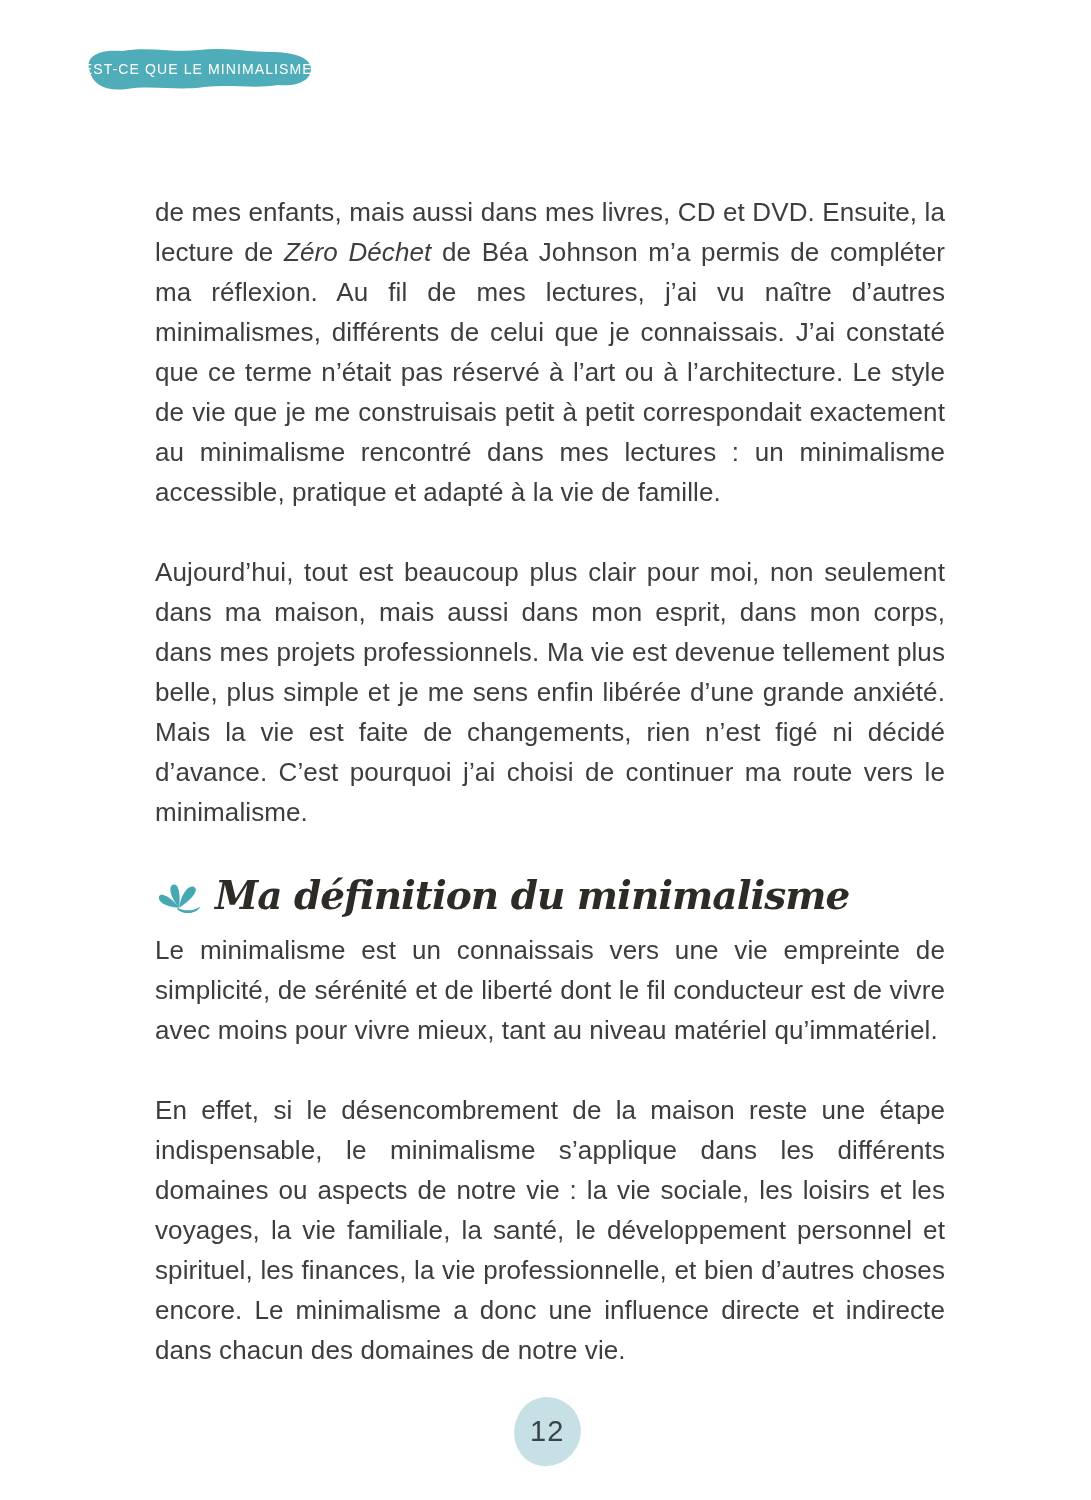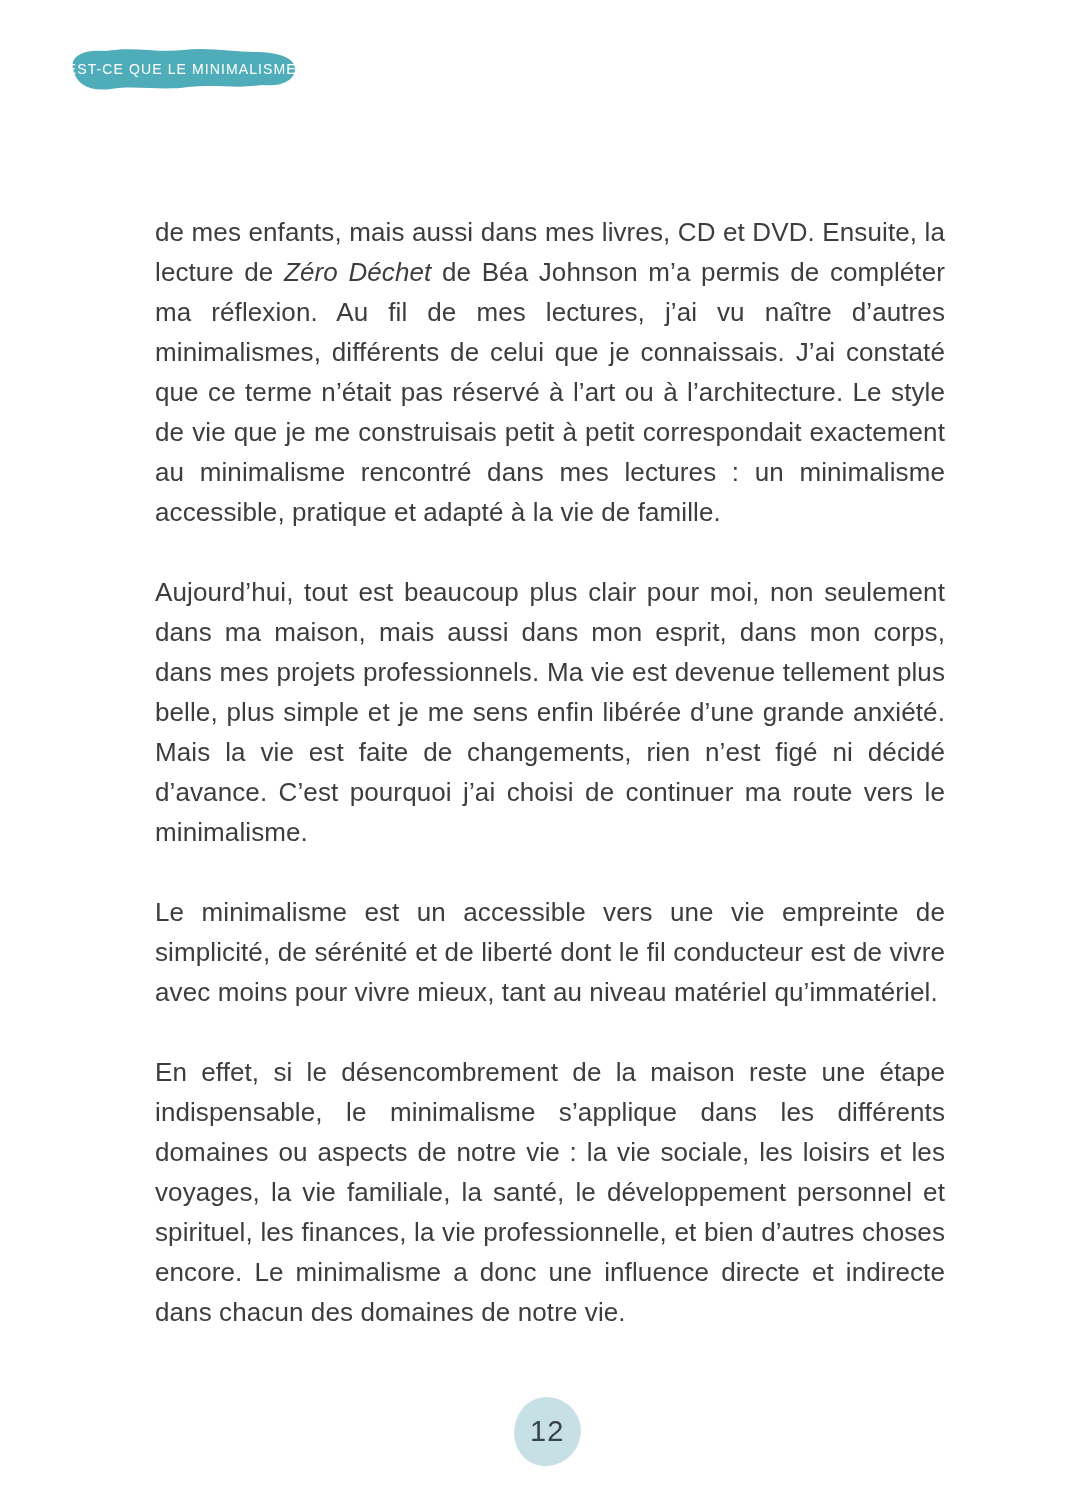--- a/index.html
+++ b/index.html
@@ -6,38 +6,38 @@
   html,body { background:#ffffff; }
   body {
     width:1091px; height:1500px;
     position:relative;
     font-family:"Liberation Sans", sans-serif;
     overflow:hidden;
   }
 
   
   .badge {
-    position:absolute; left:50px; top:44px;
+    position:absolute; left:66px; top:44px;
     width:250px; height:50px;text-align:center;
   }
   .badge svg { position:absolute; left:0; top:0; }
   .badge-label {
     position:absolute; left:0; top:0; width:100%; height:100%;
     display:flex; align-items:center; justify-content:center;
     color:#ffffff;
     font-size:14.5px;
     font-weight:400;
     letter-spacing:1.1px;
     white-space:nowrap;
     transform:scaleX(0.97);
   }
 
   
   .content {
-    position:absolute; left:155px; top:212px; width:790px;
+    position:absolute; left:155px; top:192px; width:790px;
     color:#3d3d3d;
   }
   .content p {
     font-size:26px;
     line-height:40px;
     font-weight:300;
     text-align:justify;
     letter-spacing:0.1px;
     margin-bottom:40px;
   }
@@ -96,22 +96,39 @@
     </svg>
     <span class="badge-label">QU’EST-CE QUE LE MINIMALISME ?</span>
   </div>
 
   <main class="content">
 
     <p><span>de mes enfants, mais aussi dans mes livres, CD et DVD. Ensuite, la lecture de </span><span class="italic-title">Zéro Déchet</span><span> de Béa Johnson m’a permis de compléter ma réflexion. Au fil de mes lectures, j’ai vu naître d’autres minimalismes, différents de celui que je connaissais. J’ai constaté que ce terme n’était pas réservé à l’art ou à l’architecture. Le style de vie que je me construisais petit à petit correspondait exactement au minimalisme rencontré dans mes lectures : un minimalisme accessible, pratique et adapté à la vie de famille.</span></p>
 
     <p>Aujourd’hui, tout est beaucoup plus clair pour moi, non seulement dans ma maison, mais aussi dans mon esprit, dans mon corps, dans mes projets professionnels. Ma vie est devenue tellement plus belle, plus simple et je me sens enfin libérée d’une grande anxiété. Mais la vie est faite de changements, rien n’est figé ni décidé d’avance. C’est pourquoi j’ai choisi de continuer ma route vers le minimalisme.</p>
 
+    <h2 class="heading">
+      <span class="leaf">
+        <svg width="48" height="42" viewBox="0 0 60 52" aria-hidden="true">
+          <g fill="#45a8b4">
 
-    <p>Le minimalisme est un accessible vers une vie empreinte de simplicité, de sérénité et de liberté dont le fil conducteur est de vivre avec moins pour vivre mieux, tant au niveau matériel qu’immatériel.</p>
+            <path d="M30,42 C14,41 3,35 5,28 C7,22 20,28 30,42 Z"></path>
+
+            <path d="M30,42 C19,29 16,15 23,13 C30,11 32,27 30,42 Z"></path>
+
+            <path d="M30,42 C33,24 42,13 49,16 C56,20 44,33 30,42 Z"></path>
+
+            <path d="M28,42 C38,47 49,46 57,40 C52,50 36,51 28,44 Z"></path>
+          </g>
+        </svg>
+      </span>
+      <span class="heading-text">Ma définition du minimalisme</span>
+    </h2>
+
+    <p>Le minimalisme est un connaissais vers une vie empreinte de simplicité, de sérénité et de liberté dont le fil conducteur est de vivre avec moins pour vivre mieux, tant au niveau matériel qu’immatériel.</p>
 
     <p>En effet, si le désencombrement de la maison reste une étape indispensable, le minimalisme s’applique dans les différents domaines ou aspects de notre vie : la vie sociale, les loisirs et les voyages, la vie familiale, la santé, le développement personnel et spirituel, les finances, la vie professionnelle, et bien d’autres choses encore. Le minimalisme a donc une influence directe et indirecte dans chacun des domaines de notre vie.</p>
 
   </main>
 
   <div class="page-number">
     <span>12</span>
   </div>
 
 </div>

